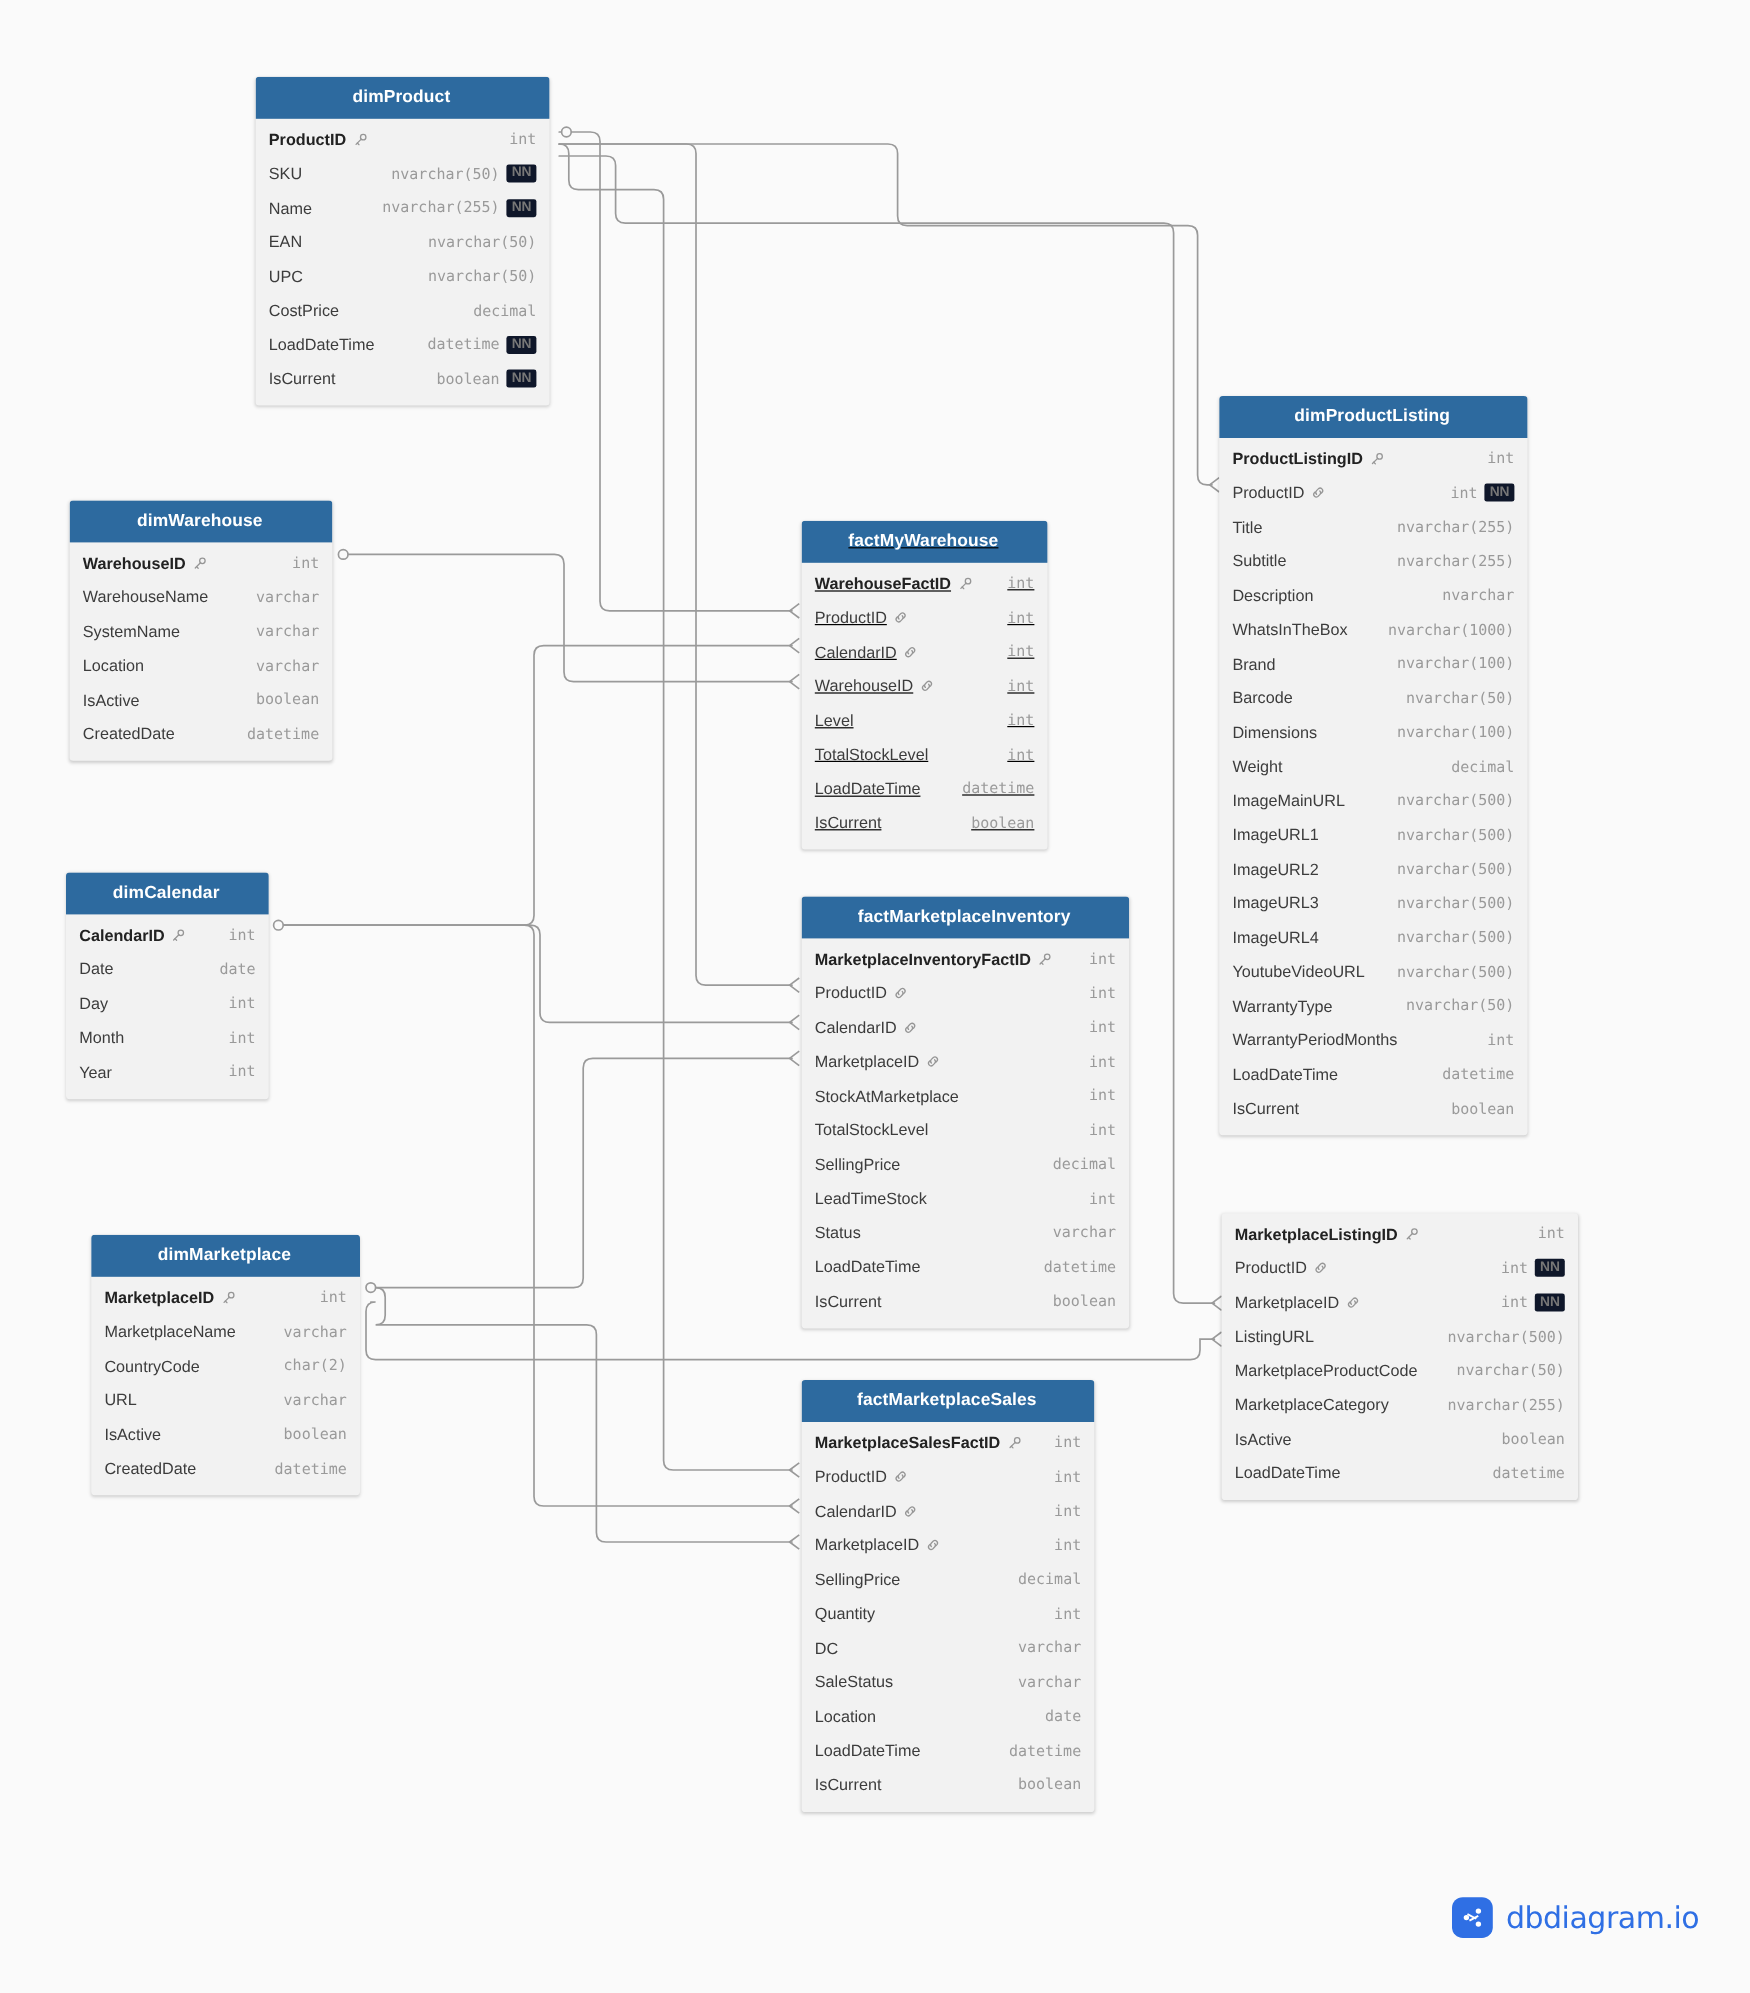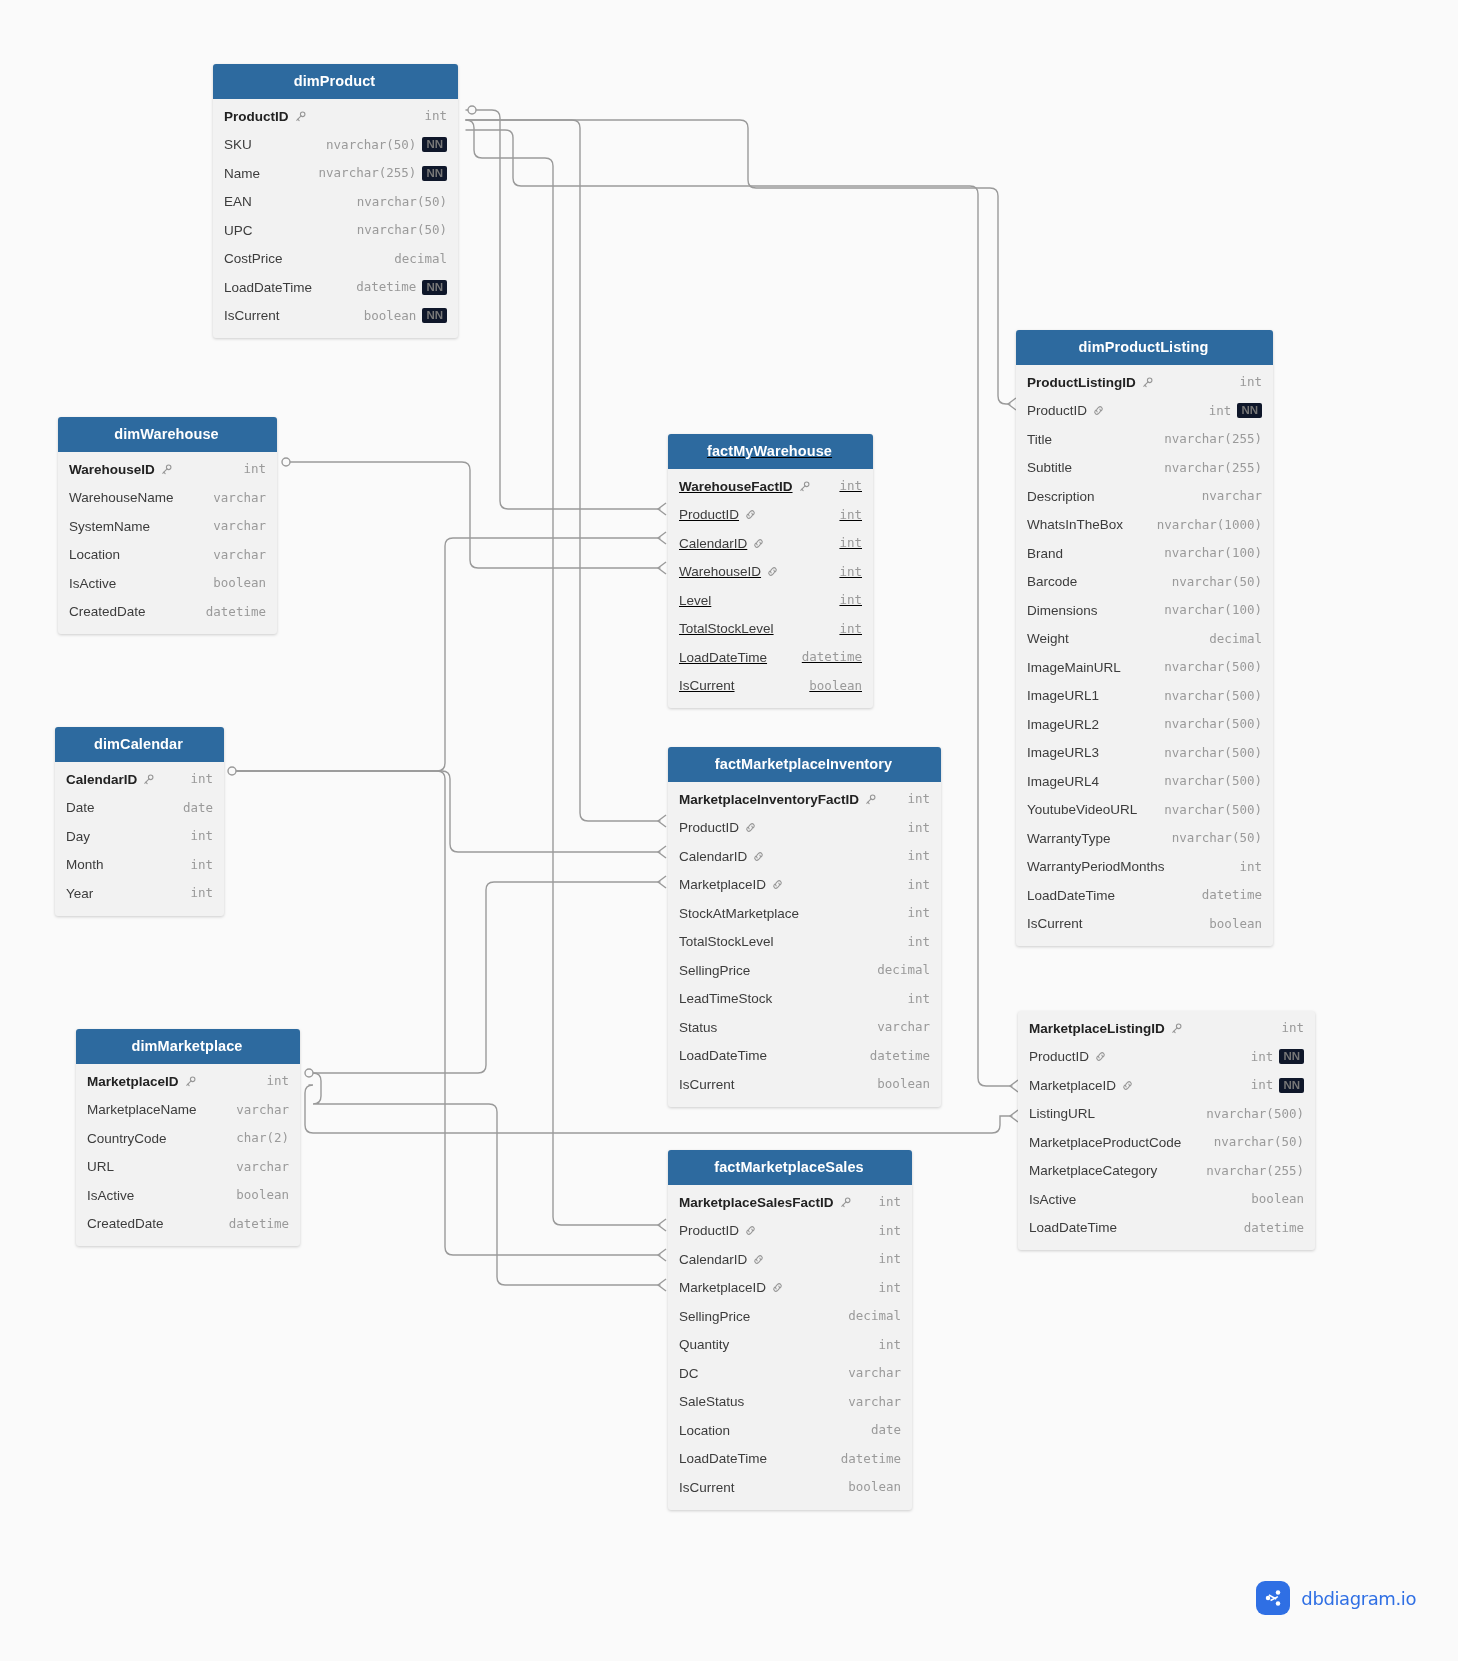--- a/index.html
+++ b/index.html
@@ -62,21 +62,21 @@
     position:absolute;
     right:42px;bottom:46px;
     display:flex;align-items:center;gap:11px;
   }
   .brand .mark{
     width:34px;height:34px;border-radius:9px;
     background:#2f6fe4;
     display:flex;align-items:center;justify-content:center;
   }
   .brand .txt{
-    color:#2f6fe4;font-size:18px;letter-spacing:-.4px;
+    color:#2f6fe4;font-size:25px;letter-spacing:-.4px;
     font-family:"DejaVu Sans", sans-serif;
   }
 </style>
 </head>
 <body>
 
 <div id="canvas">
 
   <svg class="links" viewBox="0 0 1458 1661">
     <g fill="none" stroke="#9a9a9a" stroke-width="1.4" stroke-linecap="round">

